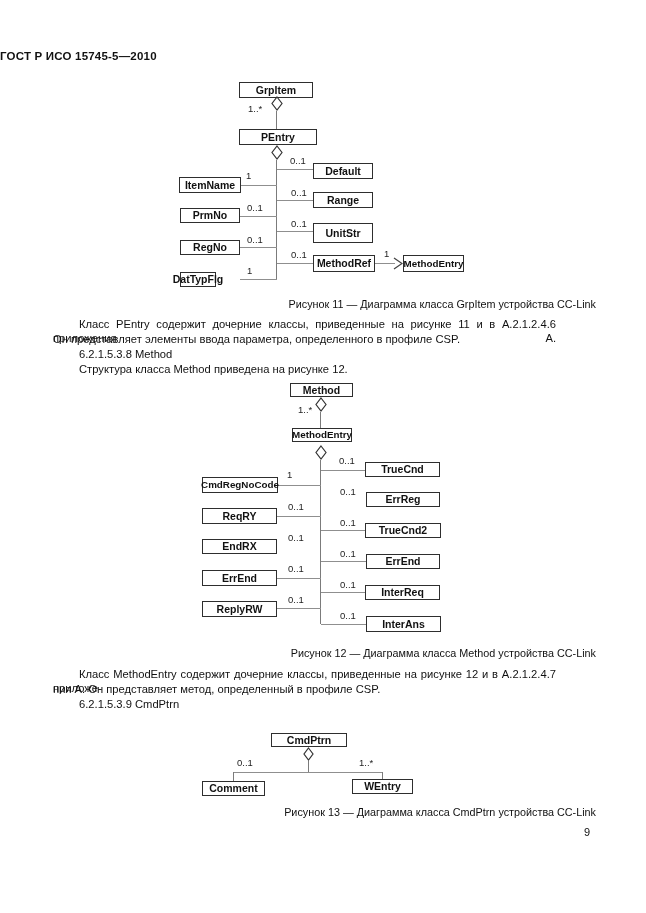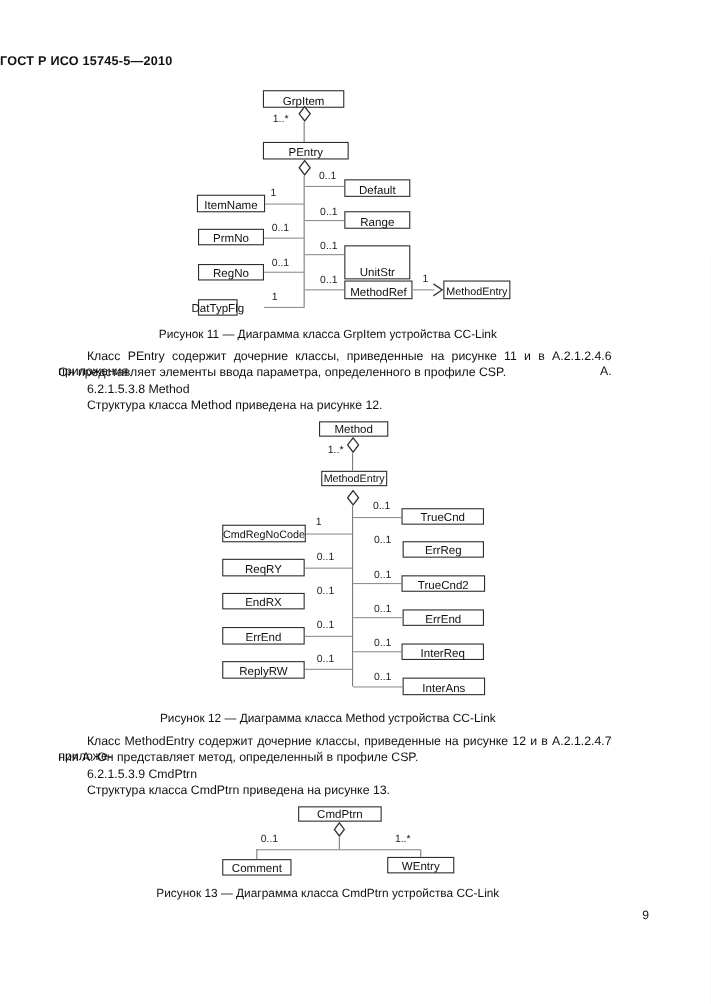--- a/index.html
+++ b/index.html
@@ -1,27 +1,27 @@
 <!DOCTYPE html>
 <html><head>
 <meta charset="utf-8">
 <style>
   html,body{margin:0;padding:0;}
   body{background:#e8e8e8;font-family:"Liberation Sans",sans-serif;}
   .page{position:relative;width:646px;height:913px;background:#ffffff;margin:0 auto;overflow:hidden;color:#111;}
   .hdr{position:absolute;left:0;top:50px;width:590px;text-align:left;font-weight:bold;font-size:11.5px;letter-spacing:.2px;}
   
-  .cls{position:absolute;border:1.5px solid #2e2e2e;background:#fff;display:flex;align-items:flex-end;justify-content:center;
-       font-weight:normal;font-size:10.5px;line-height:1;box-sizing:border-box;white-space:nowrap;}
+  .cls{position:absolute;border:1.5px solid #2e2e2e;background:#fff;display:flex;align-items:center;justify-content:center;
+       font-weight:bold;font-size:10.5px;line-height:1;box-sizing:border-box;white-space:nowrap;}
   
   .hl{position:absolute;height:1px;background:#8f8f8f;}
   .vl{position:absolute;width:1px;background:#7b7b7b;}
   .mult{position:absolute;font-size:9.5px;color:#222;white-space:nowrap;line-height:1;}
   .dia{position:absolute;}
-  .cap{position:absolute;left:0;width:596px;text-align:center;font-size:10.8px;color:#111;}
+  .cap{position:absolute;left:0;width:596px;text-align:right;font-size:10.8px;color:#111;}
   .bodyline{position:absolute;left:53px;width:503px;font-size:11.2px;line-height:14px;color:#111;white-space:nowrap;}
   .just{white-space:normal;text-align:justify;text-align-last:justify;}
   .ind{text-indent:26px;}
   .pgnum{position:absolute;left:560px;top:826px;width:30px;text-align:right;font-size:11px;}
 </style>
 </head>
 <body>
 
 <div class="page">
 
@@ -65,21 +65,21 @@
   <div class="cls" style="left:180px;top:272px;width:36px;height:15px">
       <span>DatTypFlg</span>
     </div>
 
   <div class="cls" style="left:313px;top:163px;width:60px;height:16px">
       <span>Default</span>
     </div>
   <div class="cls" style="left:313px;top:192px;width:60px;height:16px">
       <span>Range</span>
     </div>
-  <div class="cls" style="left:313px;top:223px;width:60px;height:31px">
+  <div class="cls" style="left:313px;top:223px;width:60px;height:20px">
       <span>UnitStr</span>
     </div>
   <div class="cls" style="left:313px;top:255px;width:62px;height:17px">
       <span>MethodRef</span>
     </div>
   <div class="hl" style="left:375px;top:263px;width:20px"></div>
   <svg class="dia" style="left:393px;top:257px" width="10" height="13" viewBox="0 0 10 13">
       <path d="M1,1 L9,6.5 L1,12" fill="none" stroke="#444" stroke-width="1.3"></path>
     </svg>
   <div class="cls" style="left:403px;top:255px;width:61px;height:17px;font-size:9.8px">
@@ -175,21 +175,20 @@
   <div class="mult" style="left:288px;top:564px">0..1</div>
   <div class="mult" style="left:340px;top:580px">0..1</div>
   <div class="mult" style="left:288px;top:595px">0..1</div>
   <div class="mult" style="left:340px;top:611px">0..1</div>
 
   <div class="cap" style="top:647px">Рисунок 12 — Диаграмма класса Method устройства CC-Link</div>
 
   <div class="bodyline just ind" style="top:667px">Класс MethodEntry содержит дочерние классы, приведенные на рисунке 12 и в А.2.1.2.4.7 приложе-</div>
   <div class="bodyline" style="top:682px">ния А. Он представляет метод, определенный в профиле CSP.</div>
   <div class="bodyline" style="top:697px;padding-left:26px">6.2.1.5.3.9 CmdPtrn</div>
-  <div class="bodyline" style="top:712px;padding-left:26px">Структура класса CmdPtrn приведена на рисунке 13.</div>
 
   <div class="cls" style="left:271px;top:733px;width:76px;height:14px">
       <span>CmdPtrn</span>
     </div>
   <svg class="dia" style="left:303px;top:747px" width="11" height="14" viewBox="0 0 11 14">
       <polygon points="5.5,1 10,7 5.5,13 1,7" fill="#fff" stroke="#333" stroke-width="1.2"></polygon>
     </svg>
   <div class="vl" style="left:308px;top:761px;height:11px"></div>
   <div class="hl" style="left:233px;top:772px;width:149px"></div>
   <div class="vl" style="left:233px;top:772px;height:9px"></div>

